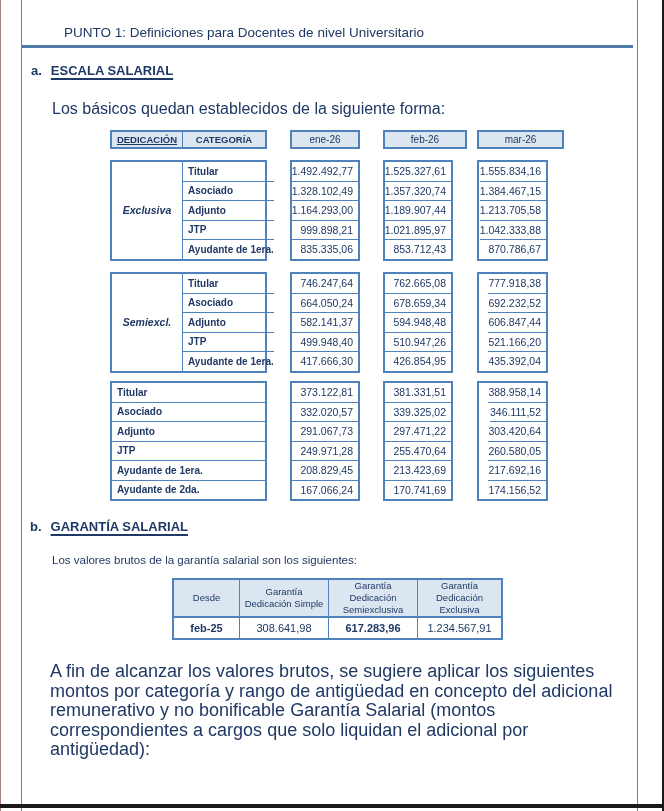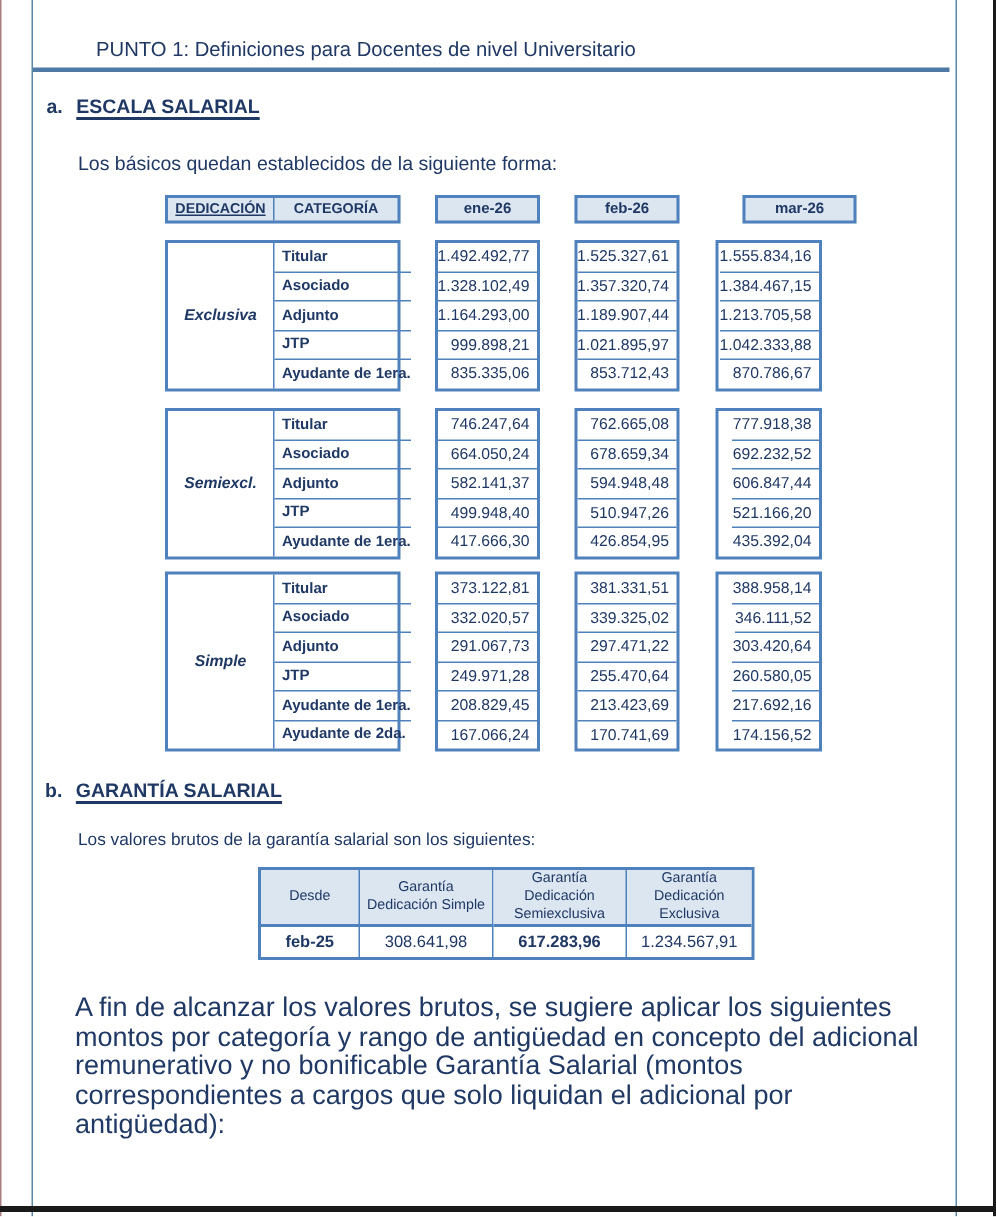--- a/index.html
+++ b/index.html
@@ -15,36 +15,36 @@
   .bottom-bar{position:absolute;left:0;bottom:3px;height:4px;width:100%;background:#1a1a1a;}
 
   
   .doc-title{position:absolute;left:28px;top:25px;font-size:13.5px;font-weight:400;white-space:nowrap;margin-left:36px;}
   .title-rule{position:absolute;left:22px;top:45px;width:611px;height:2.5px;background:#4f7aa6;}
   .sec-heading{position:absolute;font-size:13px;font-weight:700;white-space:nowrap;}
   .sec-heading .letter{display:inline-block;margin-right:9px;}
   .sec-heading .htext{text-decoration:underline;text-underline-offset:3px;text-decoration-thickness:1.5px;}
   .heading-a{left:31px;top:63px;}
   .heading-b{left:30px;top:519px;}
-  .para{position:absolute;font-size:13px;line-height:15px;}
+  .para{position:absolute;font-size:16px;line-height:15px;}
   .intro-a{left:52px;top:101px;}
   .intro-b{left:52px;top:553px;font-size:11.5px;}
   .closing{left:50px;top:662px;width:578px;font-size:18px;line-height:19.5px;}
 
   
   .escala{position:absolute;left:110px;top:130px;width:450px;height:380px;}
   .hdr-left{position:absolute;left:0;top:0;width:157px;height:19px;display:flex;
     border:2px solid #4f81bd;box-sizing:border-box;background:#dce6f1;}
   .hdr-cell{display:flex;align-items:center;justify-content:center;font-size:9.5px;font-weight:700;}
   .hdr-ded{flex:0 0 70px;border-right:1.5px solid #4f81bd;text-decoration:underline;}
   .hdr-cat{flex:1;}
   .hdr-month{position:absolute;top:0;height:19px;border:2px solid #4f81bd;box-sizing:border-box;
     background:#dce6f1;display:flex;align-items:center;justify-content:center;
-    font-size:10px;font-weight:700;}
-  .hdr-m0{left:180px;width:70px;} .hdr-m1{left:273px;width:70px;} .hdr-m2{left:385px;width:76px;}
+    font-size:10px;font-weight:400;}
+  .hdr-m0{left:180px;width:70px;} .hdr-m1{left:273px;width:84px;} .hdr-m2{left:367px;width:87px;}
 
   .group{position:absolute;left:0;width:450px;}
   .left-table{position:absolute;left:0;top:0;width:157px;display:flex;
     border:2px solid #4f81bd;box-sizing:border-box;background:#fff;}
   .ded-cell{flex:0 0 70px;border-right:1.5px solid #4f81bd;display:flex;align-items:center;
     justify-content:center;font-size:10.5px;font-weight:700;font-style:italic;}
   .cat-col{flex:1;display:flex;flex-direction:column;}
   .cat-cell{height:18.5px;display:flex;align-items:center;padding-left:5px;
     font-size:10px;font-weight:700;white-space:nowrap;overflow:hidden;}
   .cat-col .cat-cell:not(:last-child){border-bottom:1.5px solid #4f81bd;}
@@ -156,21 +156,20 @@
           <div class="val-table vt2">
             <div class="val-cell">777.918,38</div>
             <div class="val-cell">692.232,52</div>
             <div class="val-cell">606.847,44</div>
             <div class="val-cell">521.166,20</div>
             <div class="val-cell">435.392,04</div>
           </div>
         </div>
         <div class="group" style="top: 251px;">
           <div class="left-table">
-            <div class="ded-cell">Simple</div>
             <div class="cat-col">
               <div class="cat-cell">Titular</div>
               <div class="cat-cell">Asociado</div>
               <div class="cat-cell">Adjunto</div>
               <div class="cat-cell">JTP</div>
               <div class="cat-cell">Ayudante de 1era.</div>
               <div class="cat-cell">Ayudante de 2da.</div>
             </div>
           </div>
           <div class="val-table vt0">

